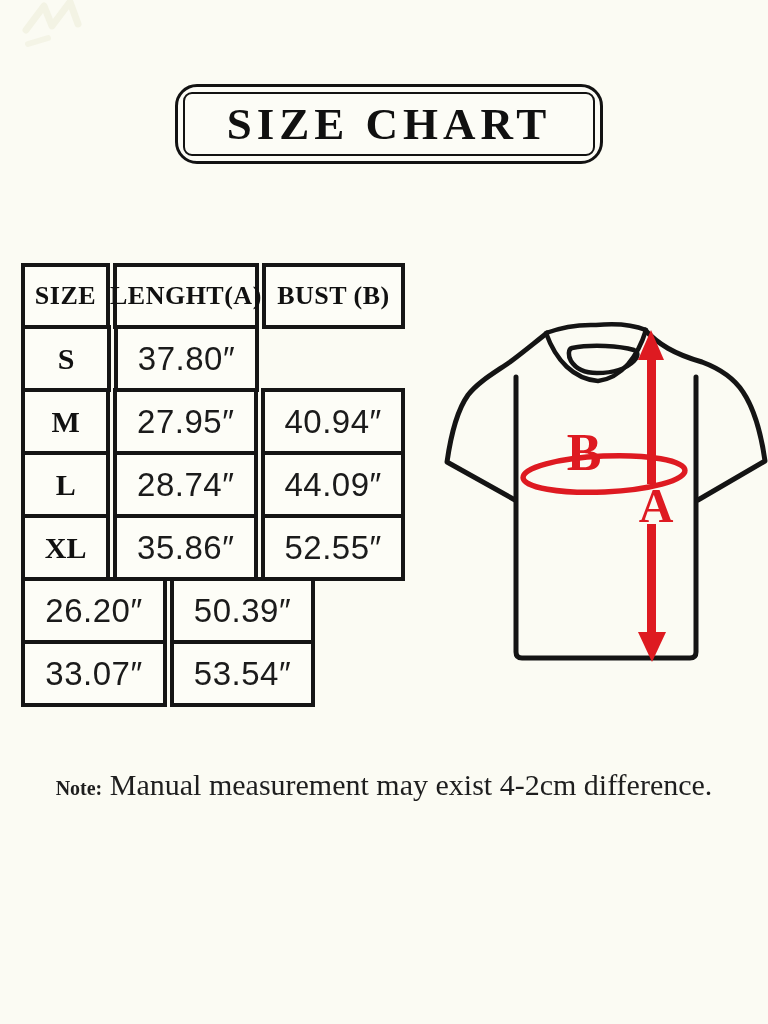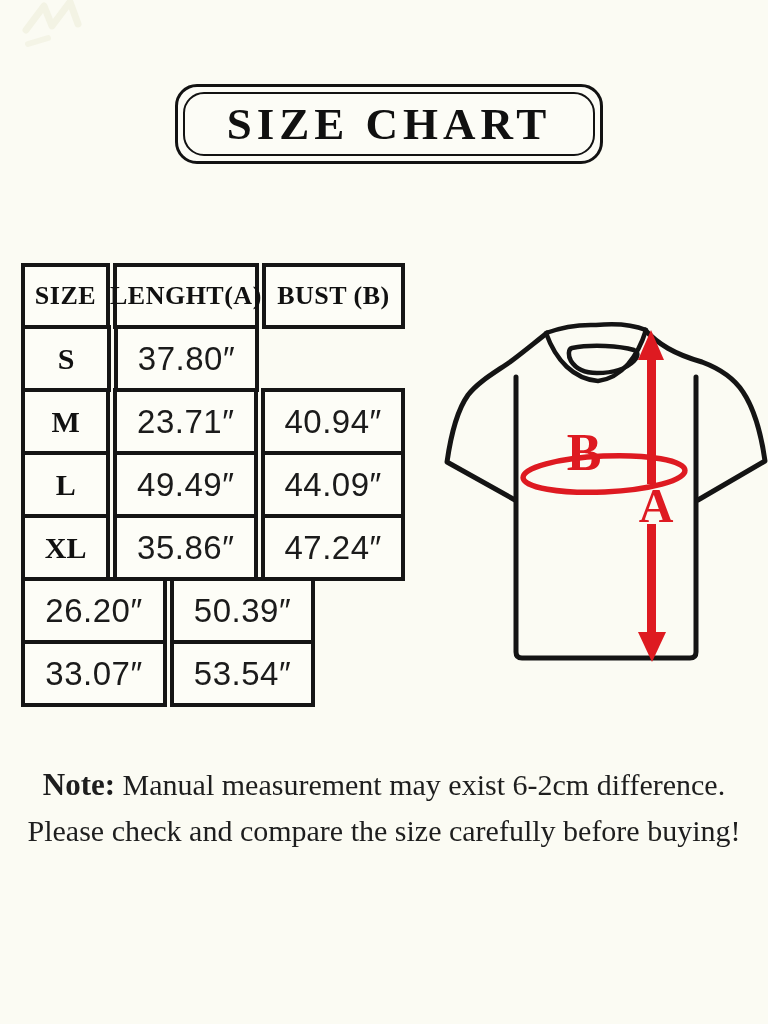--- a/index.html
+++ b/index.html
@@ -16,21 +16,21 @@
 
   
   .title-box{
     position:absolute;left:175px;top:84px;width:428px;height:80px;
     border:3px solid #121212;border-radius:22px;
     background:#fcfcf6;
     box-sizing:border-box;
   }
   .title-inner{
     position:absolute;left:5px;top:5px;right:5px;bottom:5px;
-    border:2px solid #121212;border-radius:21px;
+    border:2px solid #121212;border-radius:9px;
     display:flex;align-items:center;justify-content:center;
   }
   .title-text{
     font-family:"Liberation Serif", serif;
     font-weight:bold;font-size:45px;letter-spacing:5px;
     color:#101010;white-space:nowrap;
   }
 
   
   .size-table{position:absolute;left:21px;top:263px;width:384px;}
@@ -68,21 +68,21 @@
     font-family:"Liberation Serif", serif;font-weight:bold;
   }
 
   
   .note{
     position:absolute;left:0;top:762px;width:768px;
     text-align:center;line-height:46px;
     font-family:"Liberation Serif", serif;
     font-size:30px;color:#1e1e1e;
   }
-  .note .bold{font-weight:bold;font-size:31px;margin-top:40px;}
+  .note .bold{font-weight:bold;font-size:20px;margin-top:40px;}
 </style>
 </head>
 <body>
 
 <div class="page">
 
   <svg class="corner-doodle" width="110" height="50" viewBox="0 0 110 50">
     <path d="M8,30 L26,6 L34,26 L52,2 L60,24" fill="none" stroke="#f3f3e4" stroke-width="7" stroke-linecap="round" stroke-linejoin="round"></path>
     <path d="M10,44 L30,38" fill="none" stroke="#f4f4e6" stroke-width="6" stroke-linecap="round"></path>
   </svg>
@@ -112,46 +112,46 @@
         </div>
       <div class="cell c-bust">
           <span class="value">37.80″</span>
         </div>
     </div>
     <div class="t-row data">
       <div class="cell c-size">
           <span class="size-label">M</span>
         </div>
       <div class="cell c-len">
-          <span class="value">23.71″</span>
+          <span class="value">27.95″</span>
         </div>
       <div class="cell c-bust">
           <span class="value">40.94″</span>
         </div>
     </div>
     <div class="t-row data">
       <div class="cell c-size">
           <span class="size-label">L</span>
         </div>
       <div class="cell c-len">
-          <span class="value">49.49″</span>
+          <span class="value">28.74″</span>
         </div>
       <div class="cell c-bust">
           <span class="value">44.09″</span>
         </div>
     </div>
     <div class="t-row data">
       <div class="cell c-size">
           <span class="size-label">XL</span>
         </div>
       <div class="cell c-len">
           <span class="value">35.86″</span>
         </div>
       <div class="cell c-bust">
-          <span class="value">47.24″</span>
+          <span class="value">52.55″</span>
         </div>
     </div>
     <div class="t-row data">
       <div class="cell c-len">
           <span class="value">26.20″</span>
         </div>
       <div class="cell c-bust">
           <span class="value">50.39″</span>
         </div>
     </div>
@@ -184,17 +184,16 @@
       <polygon points="652,662 638,632 666,632" fill="#de1a21"></polygon>
     </g>
 
     <ellipse cx="604" cy="474" rx="81" ry="18" fill="none" stroke-width="5.5" transform="rotate(-2.5 604 474)" stroke="#de1a21"></ellipse>
 
     <text class="diagram-label" x="584" y="470" font-size="52" text-anchor="middle" fill="#de1a21">B</text>
     <text class="diagram-label" x="656" y="522" font-size="48" text-anchor="middle" fill="#de1a21">A</text>
   </svg>
 
   <div class="note">
-    <div><span class="bold">Note:</span><span> Manual measurement may exist 6-2cm difference.</span></div>
-    <div><span>Please check and compare the size carefully before buying!</span></div>
+    <div><span class="bold">Note:</span><span> Manual measurement may exist 4-2cm difference.</span></div>
   </div>
 
 </div>
 
 </body></html>

